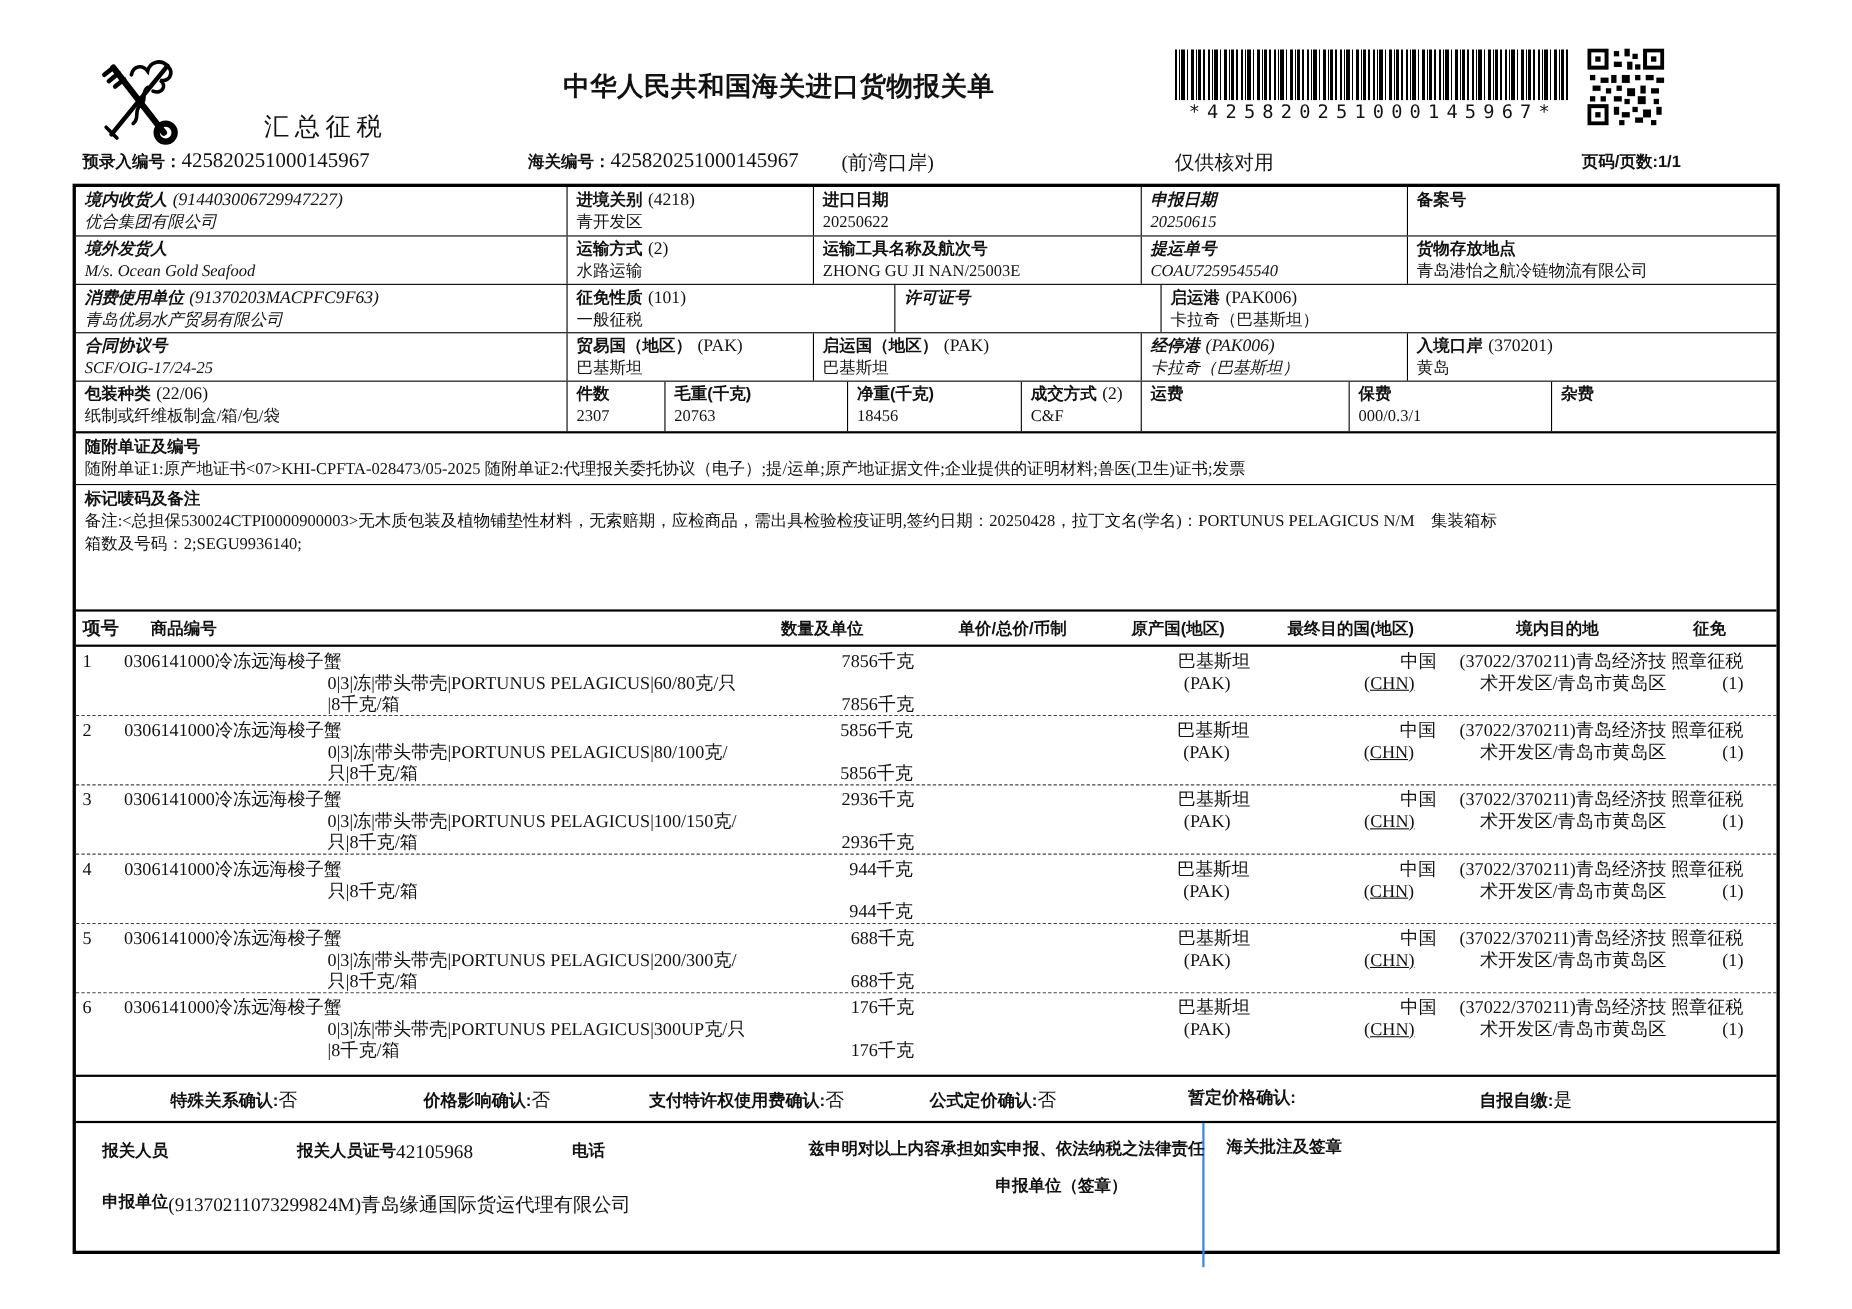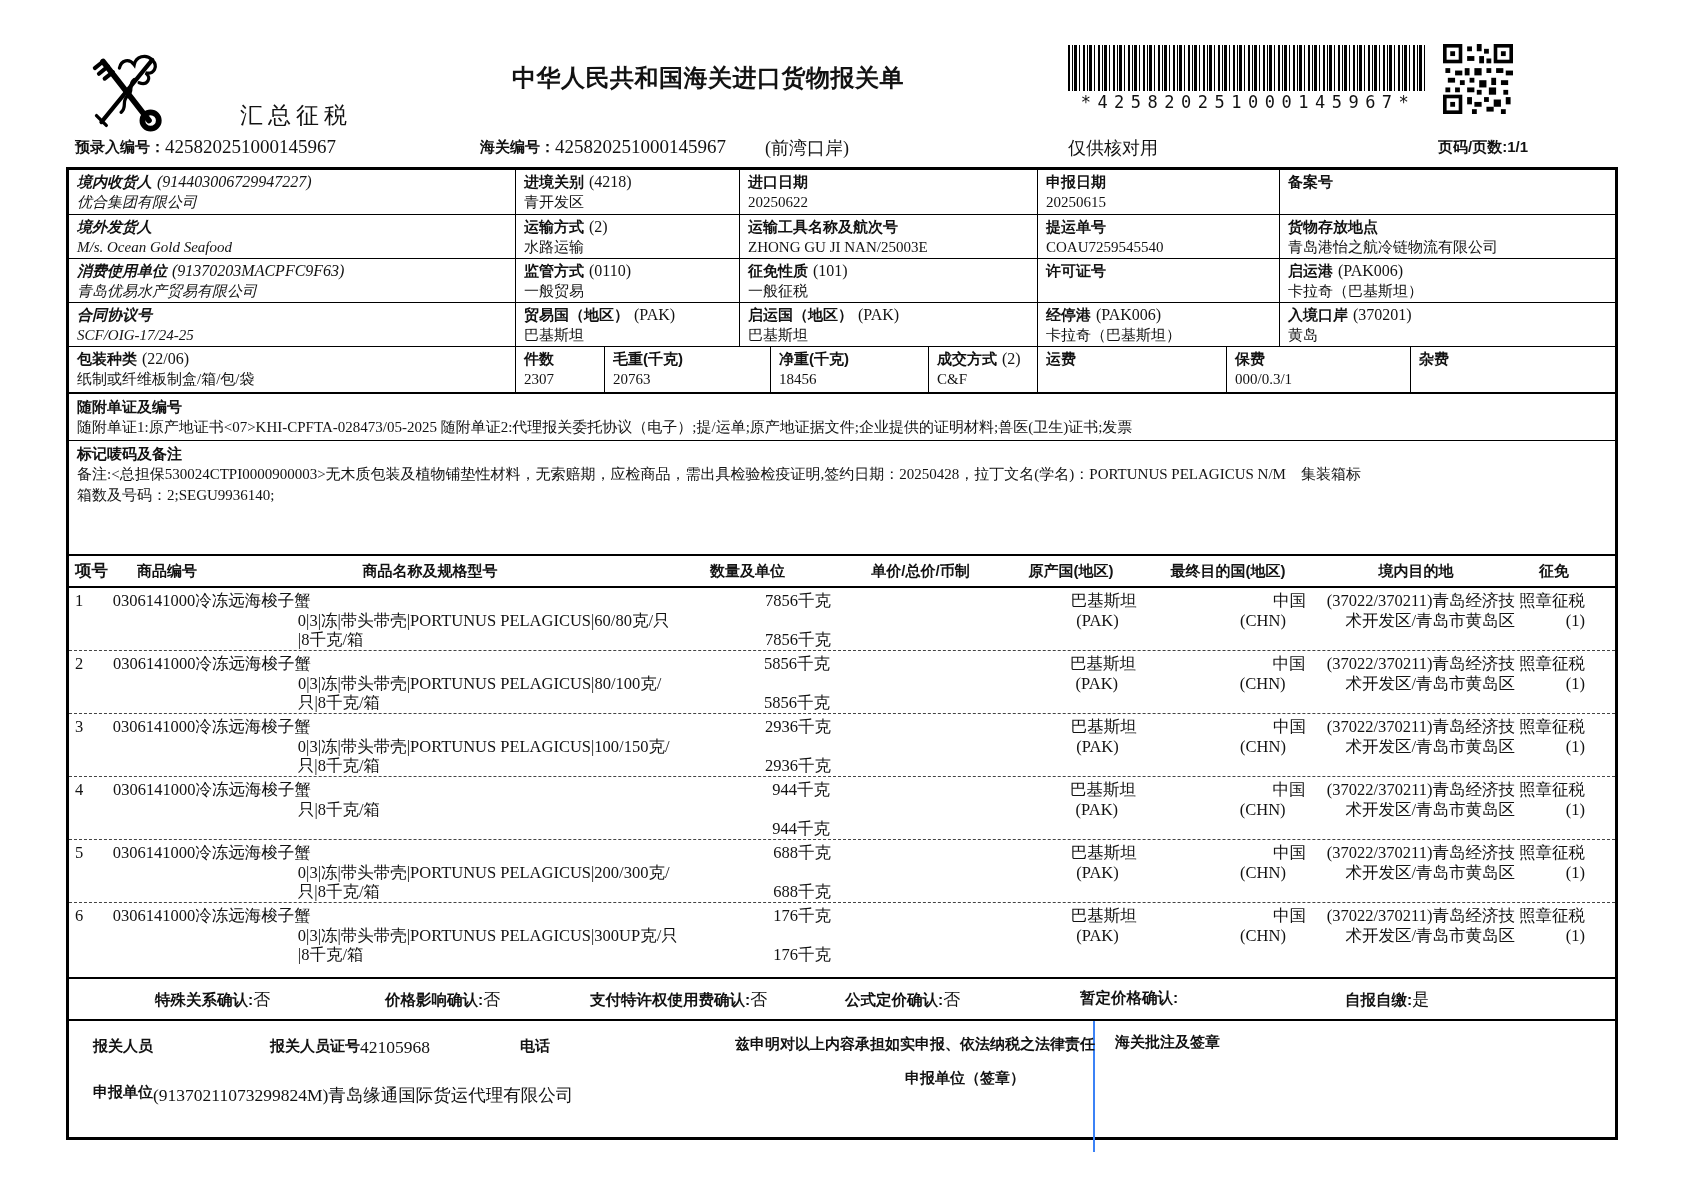--- a/index.html
+++ b/index.html
@@ -22,21 +22,21 @@
   .meta{position:absolute;top:136px;left:0;width:1684px;height:26px;font-size:18px;}
   .meta span{position:absolute;white-space:nowrap;}
   .num{font-size:19px;}
   
   .form{position:absolute;left:66px;top:167px;width:1552px;height:973px;border:3px solid #000;
         box-sizing:border-box;background:#fff;}
   .irow{display:flex;border-bottom:1px solid #000;}
   .r1{height:44px;} .r2,.r3,.r4{height:43px;} .r5{height:45px;border-bottom:2px solid #000;}
   .cell{box-sizing:border-box;border-right:1px solid #000;padding:2px 8px 0 8px;overflow:hidden;white-space:nowrap;}
   .cell.lastc{border-right:none;}
-  .wA{width:447px;font-style:italic;} .wB{width:224px;} .wC{width:298px;} .wD{width:242px;} .wE{flex:1;}
+  .wA{width:447px;font-style:italic;} .wB{width:224px;} .wC{width:298px;} .wD{width:242px;font-style:italic;} .wE{flex:1;}
   .p1{width:447px;} .p2{width:89px;} .p3{width:166px;} .p4{width:158px;} .p5{width:109px;}
   .p6{width:189px;} .p7{width:184px;} .p8{flex:1;}
   .flabel{line-height:20px;height:20px;}
   .docs{border-bottom:1px solid #000;padding:3px 8px;height:47px;box-sizing:border-box;}
   .docs .fval,.marks .fval{white-space:normal;}
   .marks{padding:3px 8px;height:92px;box-sizing:border-box;}
   .spacer{height:21px;}
   
   .ghead{display:flex;border-top:2px solid #000;border-bottom:2px solid #000;height:30px;align-items:center;}
   .gh{box-sizing:border-box;text-align:center;font-size:15px;}
@@ -47,21 +47,21 @@
   .cno{width:44px;padding-left:6px;font-size:16.5px;}
   .cmain{width:550px;}
   .cqty{width:175px;text-align:right;padding-right:6px;}
   .cprice{width:165px;}
   .corigin{width:140px;text-align:right;padding-right:4px;}
   .cdest{width:170px;text-align:right;}
   .cdom{width:210px;text-align:right;padding-right:4px;}
   .cex{flex:1;text-align:right;padding-right:30px;}
   .gl{line-height:19.5px;height:19.5px;font-size:16.5px;white-space:nowrap;}
   .ind{padding-left:185px;}
-  .pr18{padding-right:18px;} .pr24{padding-right:24px;} .pr4{padding-right:4px;}
+  .pr18{padding-right:18px;} .pr24{padding-right:24px;text-decoration:underline;} .pr4{padding-right:4px;}
   
   .confirm{position:relative;border-top:2px solid #000;height:40px;padding-left:46px;}
   .citem{position:absolute;top:9px;white-space:nowrap;font-size:17px;}
   .citem .lbl{font-size:15.5px;}
   
   .footer{display:flex;border-top:2px solid #000;height:131px;}
   .f-left{position:relative;width:1026px;border-right:2px solid #3b82f6;box-sizing:border-box;}
   .f-right{flex:1;padding:12px 0 0 20px;box-sizing:border-box;}
   .f-left span{position:absolute;white-space:nowrap;}
   .fv{font-size:17.5px;}
@@ -189,24 +189,20 @@
           <div class="flabel"><span class="lbl">货物存放地点</span></div>
           <div class="fval">青岛港怡之航冷链物流有限公司</div>
         </div>
     </div>
 
     <div class="irow r3">
       <div class="cell wA">
           <div class="flabel"><span class="lbl">消费使用单位</span><span class="code">(91370203MACPFC9F63)</span></div>
           <div class="fval">青岛优易水产贸易有限公司</div>
         </div>
-      <div class="cell wB">
-          <div class="flabel"><span class="lbl">监管方式</span><span class="code">(0110)</span></div>
-          <div class="fval">一般贸易</div>
-        </div>
       <div class="cell wC">
           <div class="flabel"><span class="lbl">征免性质</span><span class="code">(101)</span></div>
           <div class="fval">一般征税</div>
         </div>
       <div class="cell wD">
           <div class="flabel"><span class="lbl">许可证号</span></div>
           <div class="fval"></div>
         </div>
       <div class="cell wE lastc">
           <div class="flabel"><span class="lbl">启运港</span><span class="code">(PAK006)</span></div>
@@ -282,21 +278,20 @@
       <div class="fval">备注:&lt;总担保530024CTPI0000900003&gt;无木质包装及植物铺垫性材料，无索赔期，应检商品，需出具检验检疫证明,签约日期：20250428，拉丁文名(学名)：PORTUNUS PELAGICUS N/M　集装箱标</div>
       <div class="fval">箱数及号码：2;SEGU9936140;</div>
     </div>
 
     <div class="spacer"></div>
 
     <div class="ghead">
       <div class="gh cno lbl" style="text-align:left">项号</div>
       <div class="gh cmain" style="display:flex">
           <span class="lbl" style="padding-left:24px">商品编号</span>
-          <span class="lbl" style="flex:1;text-align:center">商品名称及规格型号</span>
         </div>
       <div class="gh cqty lbl" style="text-align:center">数量及单位</div>
       <div class="gh cprice lbl">单价/总价/币制</div>
       <div class="gh corigin lbl" style="text-align:center">原产国(地区)</div>
       <div class="gh cdest lbl" style="text-align:center">最终目的国(地区)</div>
       <div class="gh cdom lbl" style="text-align:center">境内目的地</div>
       <div class="gh cex lbl" style="text-align:center">征免</div>
     </div>
 
     <div class="grow grh">

